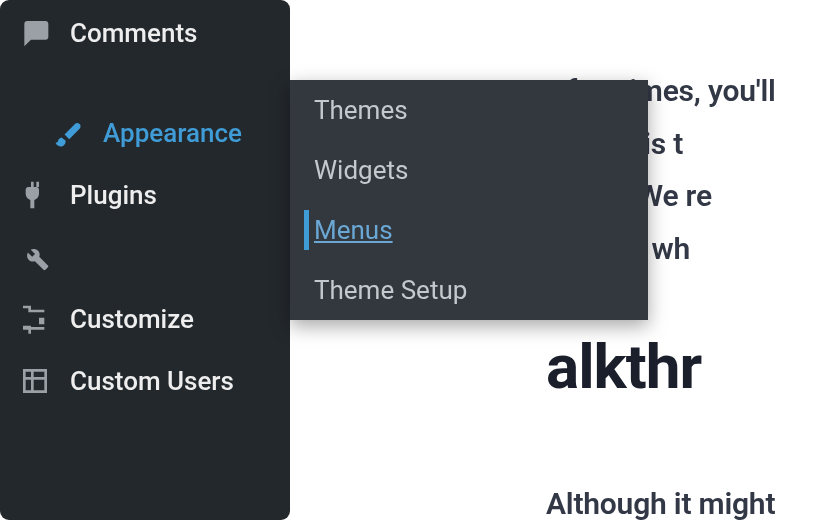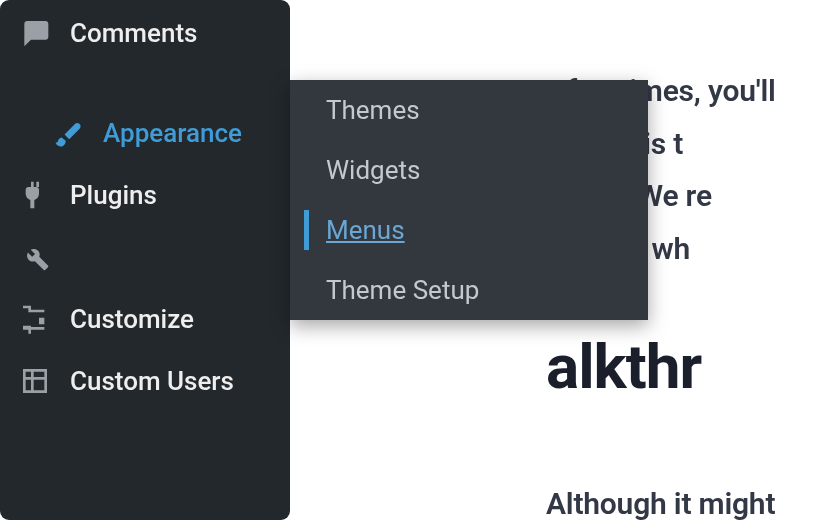--- a/index.html
+++ b/index.html
@@ -18,21 +18,21 @@
     content: ""; position: absolute; right: -16px; top: 50%; transform: translateY(-50%);
     width: 0; height: 0; border-top: 16px solid transparent; border-bottom: 16px solid transparent; border-right: 16px solid #32383e;
   }
 
   
   .sidebar-item.comments { margin-top: -2px; padding-top: 18px; padding-bottom: 18px; }
   .gap { height: 34px; }
 
   
   .flyout { position: absolute; left: 290px; top: 80px; width: 358px; background: #32383e; box-shadow: 0 6px 18px rgba(0,0,0,0.35); }
-  .flyout-item { position: relative; color: #c4c9cd; font-size: 26px; font-weight: 400; padding: 15px 22px 15px 36px; cursor: pointer; }
+  .flyout-item { position: relative; color: #c4c9cd; font-size: 26px; font-weight: 400; padding: 15px 22px 15px 24px; cursor: pointer; }
   .flyout-item.current { color: #6aa7d4; text-decoration: underline; }
   .flyout-item.current::before { content: ""; position: absolute; left: 14px; top: 10px; bottom: 10px; width: 5px; background: #3f9cd6; }
 
   
   .page { position: absolute; left: 290px; top: 0; right: 0; bottom: 0; background: #ffffff; padding-top: 68px; padding-left: 256px; overflow: hidden; color: #212532; }
   .page .para { font-size: 30px; line-height: 1.55; font-weight: 600; color: #333846; letter-spacing: -0.2px; }
   .page .para + .para { margin-top: 6px; }
   .page .link { color: #2a2d7a; font-weight: 700; }
   .page .heading { font-size: 62px; font-weight: 700; margin-top: 58px; color: #1a1f2b; letter-spacing: -1px; }
   .page .para.lower { margin-top: 78px; }

